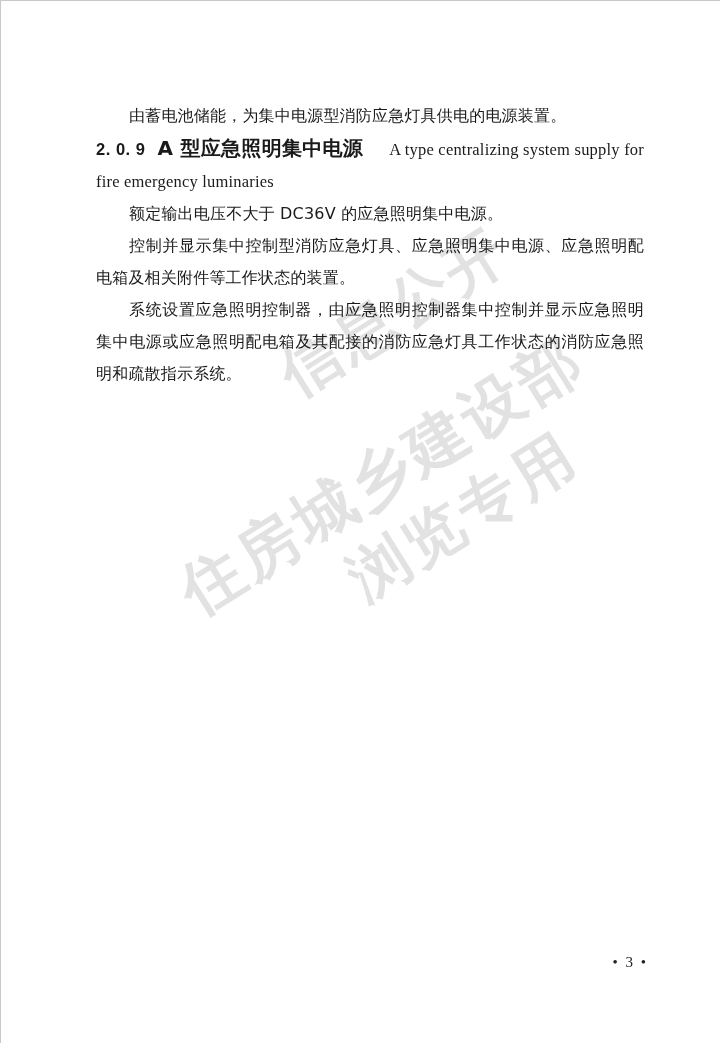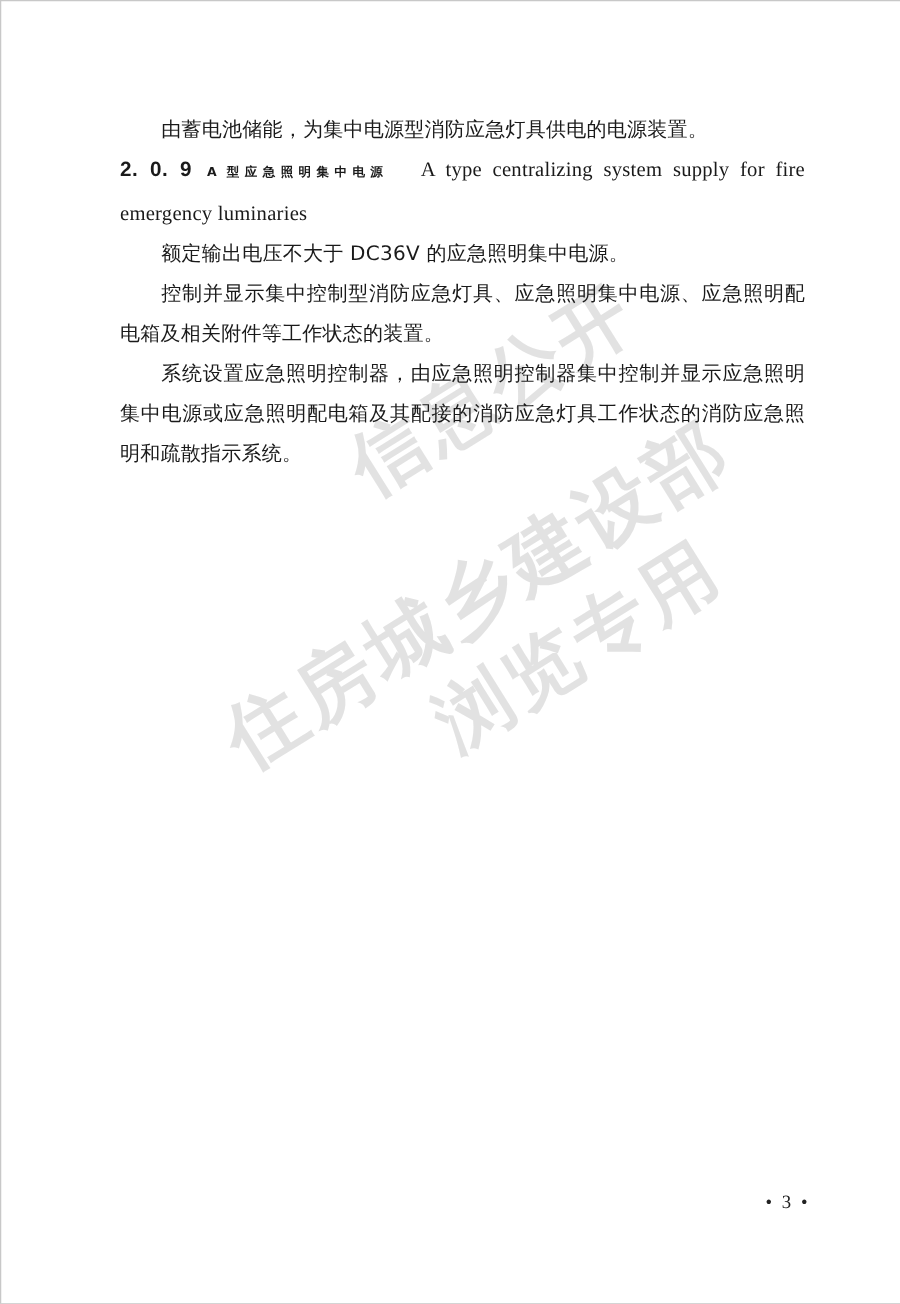--- a/index.html
+++ b/index.html
@@ -20,21 +20,21 @@
     position: absolute;
     left: 0; top: 0;
     width: 719px;
     height: 1042px;
     border: 1px solid #c8c8c8;
     pointer-events: none;
   }
   .content {
     position: absolute;
     left: 96px;
-    top: 88px;
+    top: 100px;
     width: 548px;
   }
   p {
     margin: 0;
     font-size: 16.5px;
     line-height: 32px;
     text-align: justify;
     text-justify: inter-ideograph;
     letter-spacing: 0.2px;
   }
@@ -45,21 +45,21 @@
     margin-top: 0;
   }
   .num {
     font-weight: bold;
     font-family: Liberation Sans, sans-serif;
     letter-spacing: 0.5px;
   }
   .cn-term {
     font-weight: bold;
     font-family: "DejaVu Sans", sans-serif;
-    font-size: 10px;
+    font-size: 20px;
     padding-left: 12px;
   }
   .en-term {
     font-family: "Liberation Serif", serif;
     font-size: 16.5px;
     padding-left: 26px;
   }
   .en-cont {
     font-family: "Liberation Serif", serif;
     font-size: 16.5px;

